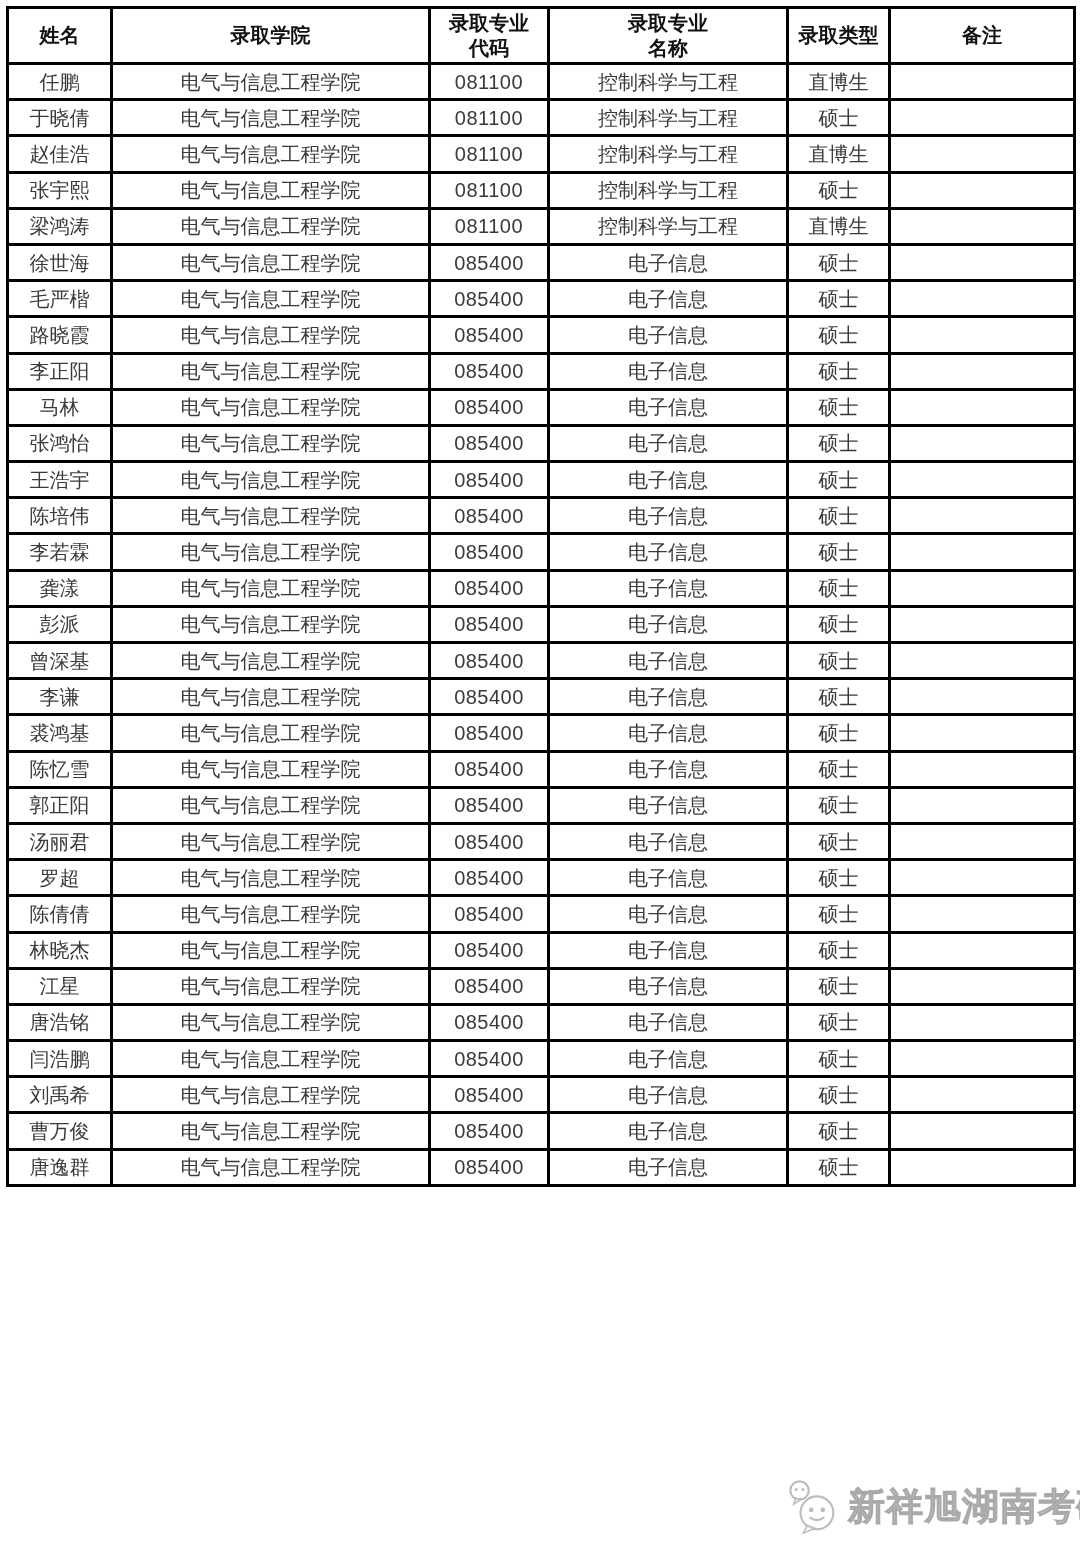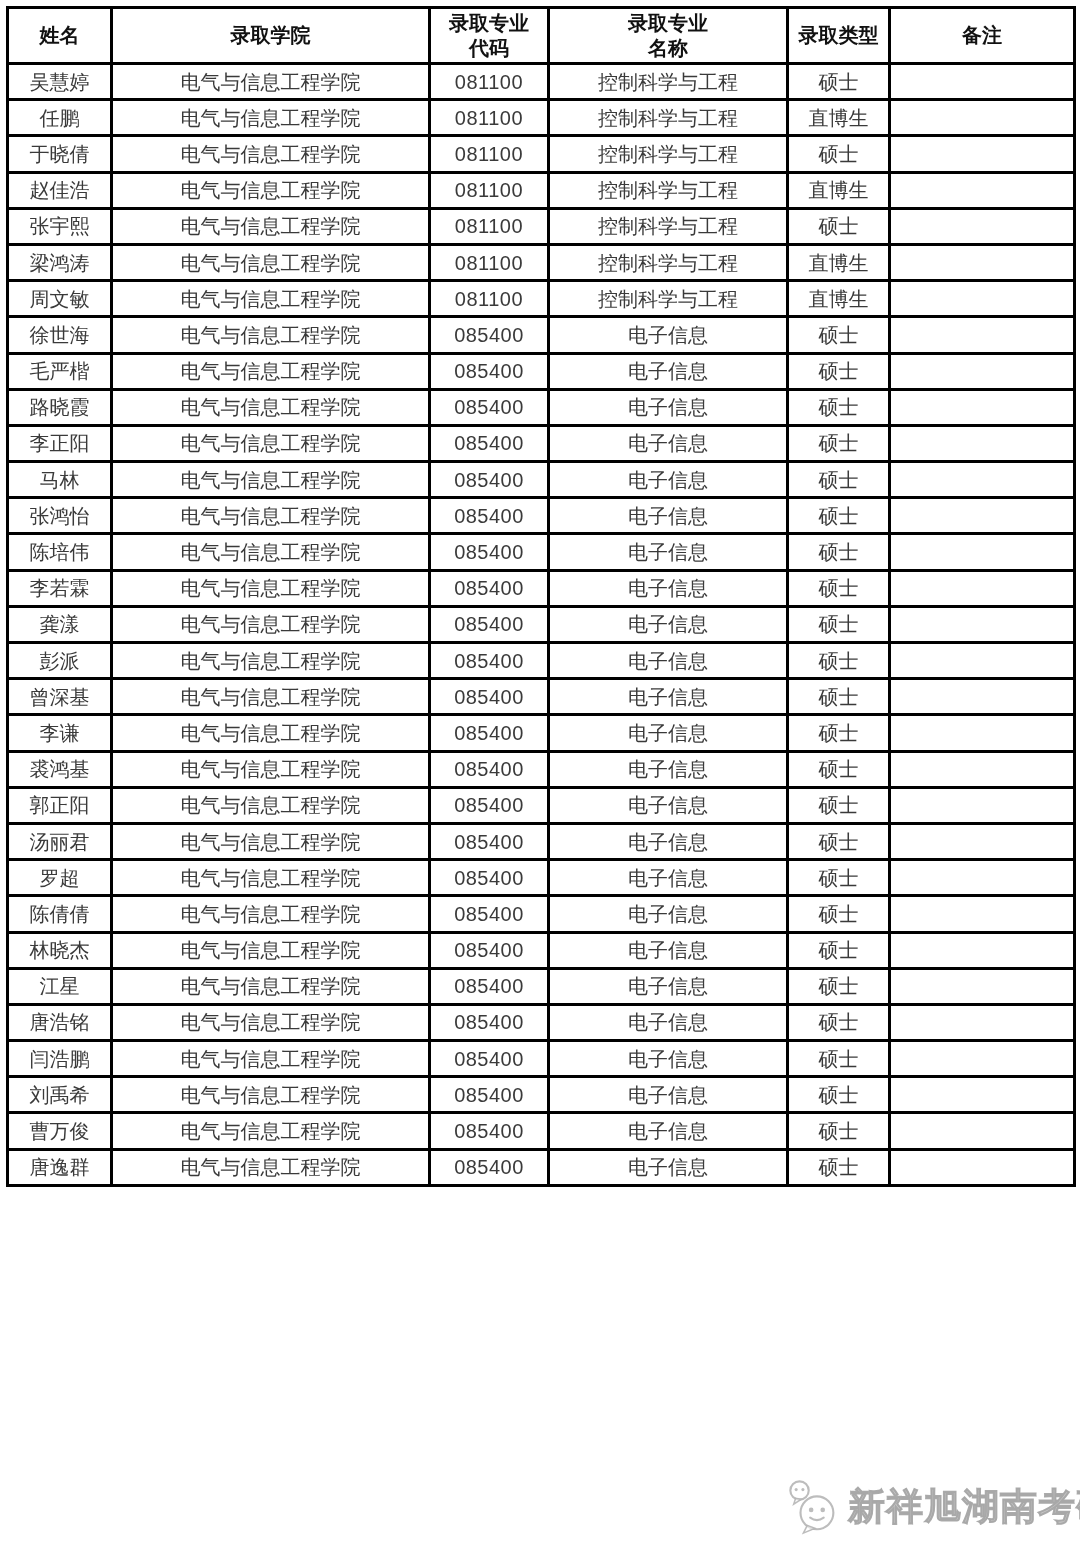--- a/index.html
+++ b/index.html
@@ -106,28 +106,20 @@
         <th>录取专业
 代码</th>
         <th>录取专业
 名称</th>
         <th>录取类型</th>
         <th>备注</th>
       </tr>
     </thead>
     <tbody>
         <tr>
-    <td class="cell-name">吴慧婷</td>
-    <td class="cell-college">电气与信息工程学院</td>
-    <td class="cell-major-code">081100</td>
-    <td class="cell-major-name">控制科学与工程</td>
-    <td class="cell-type">硕士</td>
-    <td class="cell-remark"></td>
-  </tr>
-        <tr>
     <td class="cell-name">任鹏</td>
     <td class="cell-college">电气与信息工程学院</td>
     <td class="cell-major-code">081100</td>
     <td class="cell-major-name">控制科学与工程</td>
     <td class="cell-type">直博生</td>
     <td class="cell-remark"></td>
   </tr>
         <tr>
     <td class="cell-name">于晓倩</td>
     <td class="cell-college">电气与信息工程学院</td>
@@ -154,28 +146,20 @@
   </tr>
         <tr>
     <td class="cell-name">梁鸿涛</td>
     <td class="cell-college">电气与信息工程学院</td>
     <td class="cell-major-code">081100</td>
     <td class="cell-major-name">控制科学与工程</td>
     <td class="cell-type">直博生</td>
     <td class="cell-remark"></td>
   </tr>
         <tr>
-    <td class="cell-name">周文敏</td>
-    <td class="cell-college">电气与信息工程学院</td>
-    <td class="cell-major-code">081100</td>
-    <td class="cell-major-name">控制科学与工程</td>
-    <td class="cell-type">直博生</td>
-    <td class="cell-remark"></td>
-  </tr>
-        <tr>
     <td class="cell-name">徐世海</td>
     <td class="cell-college">电气与信息工程学院</td>
     <td class="cell-major-code">085400</td>
     <td class="cell-major-name">电子信息</td>
     <td class="cell-type">硕士</td>
     <td class="cell-remark"></td>
   </tr>
         <tr>
     <td class="cell-name">毛严楷</td>
     <td class="cell-college">电气与信息工程学院</td>
@@ -210,20 +194,28 @@
   </tr>
         <tr>
     <td class="cell-name">张鸿怡</td>
     <td class="cell-college">电气与信息工程学院</td>
     <td class="cell-major-code">085400</td>
     <td class="cell-major-name">电子信息</td>
     <td class="cell-type">硕士</td>
     <td class="cell-remark"></td>
   </tr>
         <tr>
+    <td class="cell-name">王浩宇</td>
+    <td class="cell-college">电气与信息工程学院</td>
+    <td class="cell-major-code">085400</td>
+    <td class="cell-major-name">电子信息</td>
+    <td class="cell-type">硕士</td>
+    <td class="cell-remark"></td>
+  </tr>
+        <tr>
     <td class="cell-name">陈培伟</td>
     <td class="cell-college">电气与信息工程学院</td>
     <td class="cell-major-code">085400</td>
     <td class="cell-major-name">电子信息</td>
     <td class="cell-type">硕士</td>
     <td class="cell-remark"></td>
   </tr>
         <tr>
     <td class="cell-name">李若霖</td>
     <td class="cell-college">电气与信息工程学院</td>
@@ -259,20 +251,28 @@
         <tr>
     <td class="cell-name">李谦</td>
     <td class="cell-college">电气与信息工程学院</td>
     <td class="cell-major-code">085400</td>
     <td class="cell-major-name">电子信息</td>
     <td class="cell-type">硕士</td>
     <td class="cell-remark"></td>
   </tr>
         <tr>
     <td class="cell-name">裘鸿基</td>
+    <td class="cell-college">电气与信息工程学院</td>
+    <td class="cell-major-code">085400</td>
+    <td class="cell-major-name">电子信息</td>
+    <td class="cell-type">硕士</td>
+    <td class="cell-remark"></td>
+  </tr>
+        <tr>
+    <td class="cell-name">陈忆雪</td>
     <td class="cell-college">电气与信息工程学院</td>
     <td class="cell-major-code">085400</td>
     <td class="cell-major-name">电子信息</td>
     <td class="cell-type">硕士</td>
     <td class="cell-remark"></td>
   </tr>
         <tr>
     <td class="cell-name">郭正阳</td>
     <td class="cell-college">电气与信息工程学院</td>
     <td class="cell-major-code">085400</td>

